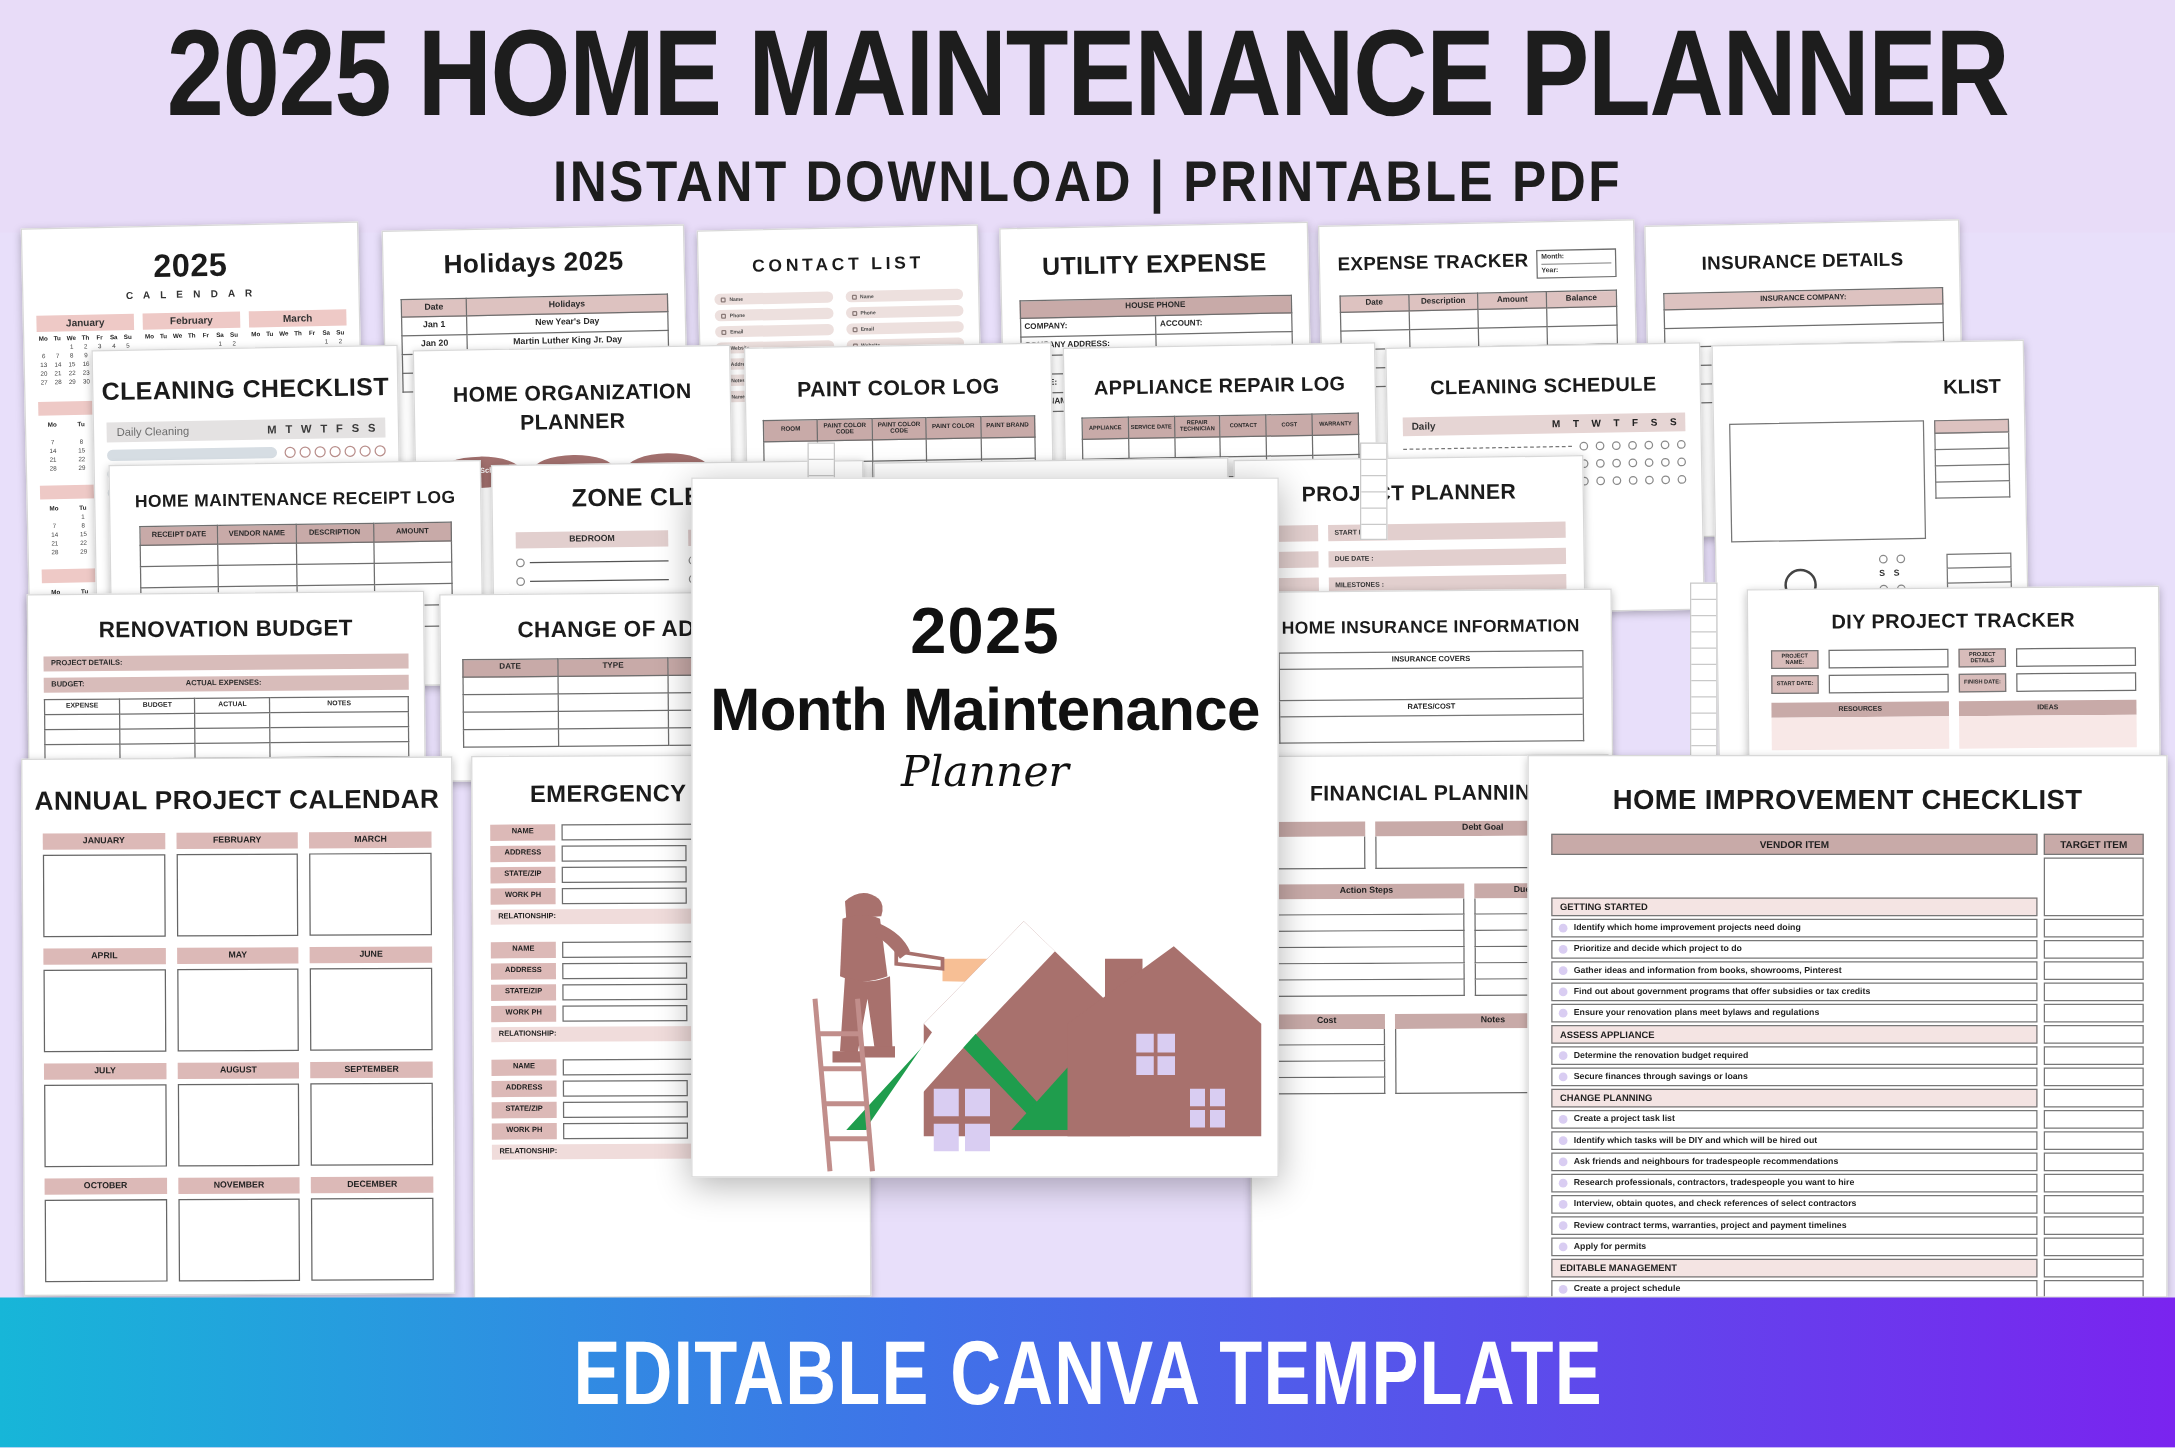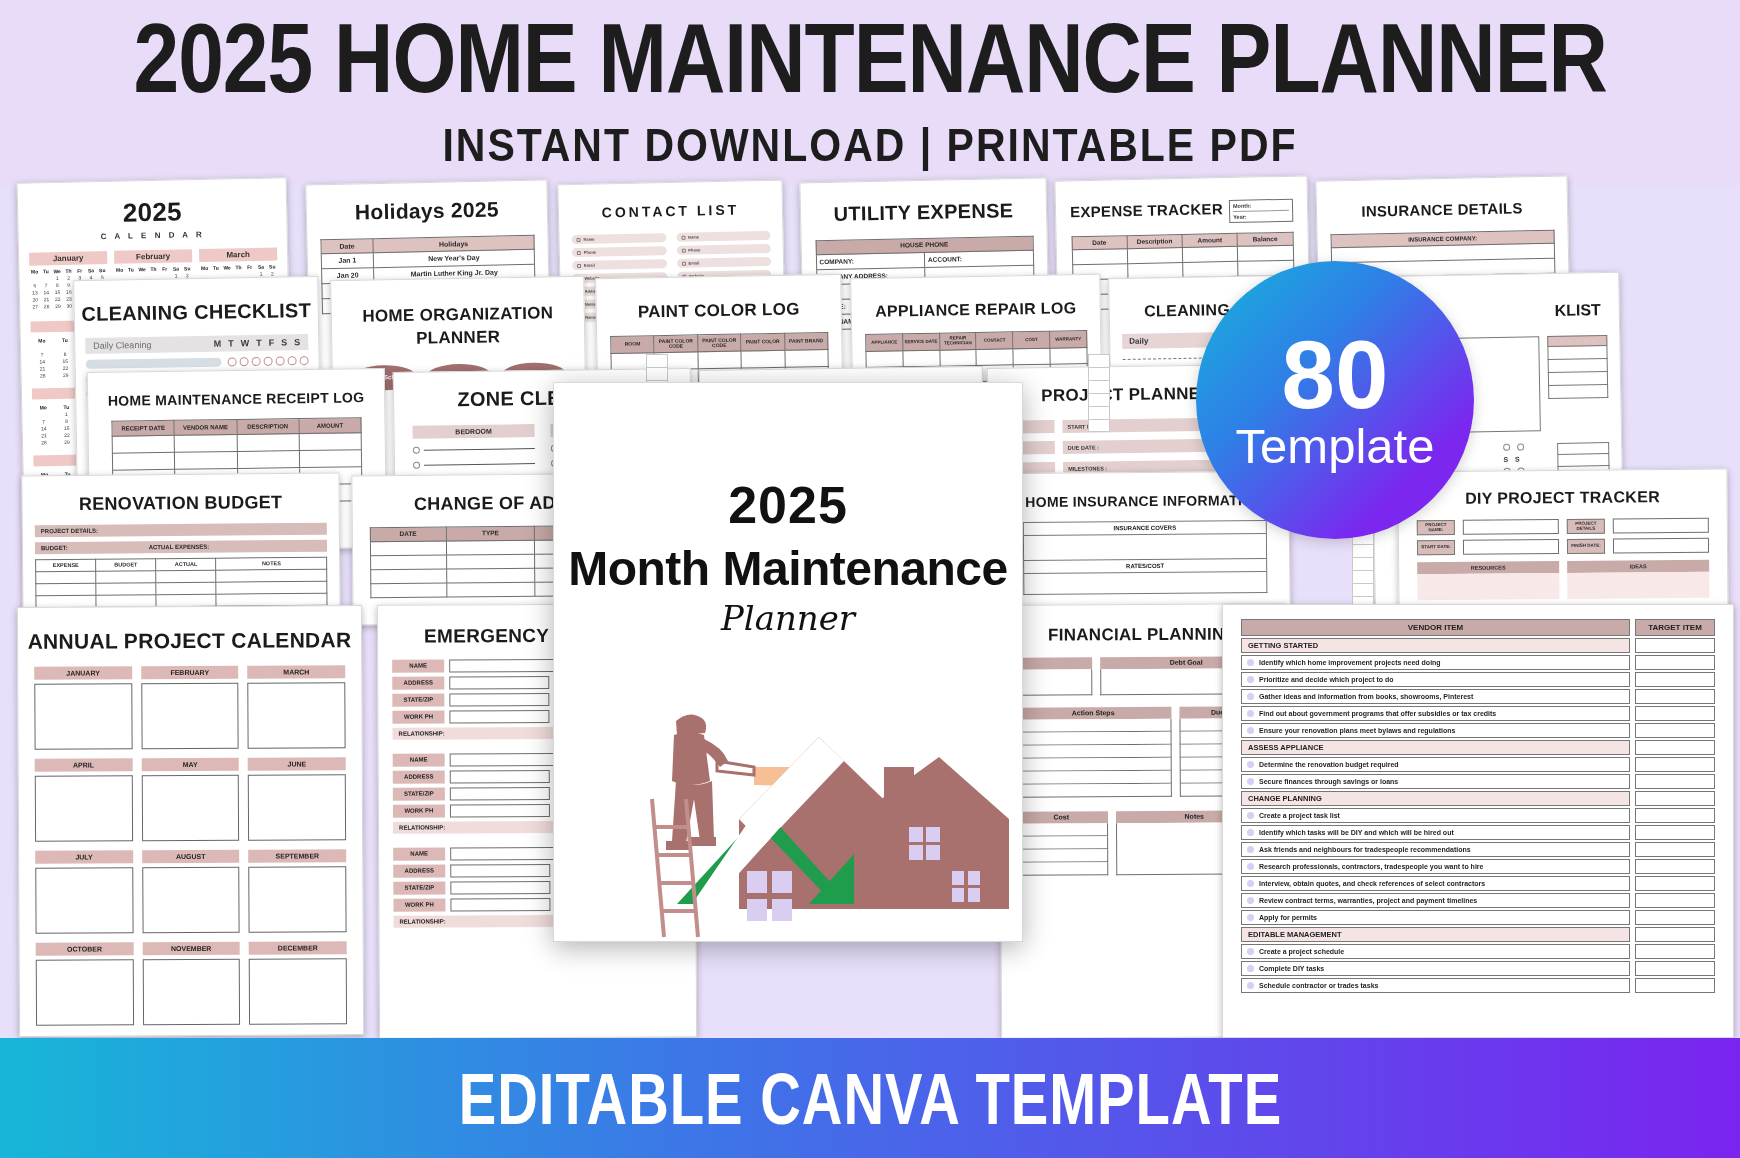--- a/index.html
+++ b/index.html
@@ -1271,28 +1271,29 @@
       <i></i>
       <i></i>
       <i></i>
       <i></i>
       <i></i>
       <i></i>
       <i></i>
   </div>
 
   <div class="page" style="left:1222px; top:418px; width:512px; height:434px;">
+    <div class="p-title" style="font-size:22px;margin-top:22px;">HOME IMPROVEMENT CHECKLIST</div>
     <div style="padding:14px 18px 0;">
       <div style="display:flex;gap:5px;">
         <div style="flex:1;background:#c8aaa8;border:1px solid #777;text-align:center;font-size:8px;font-weight:700;color:#1f1f1f;padding:3px 0;">VENDOR  ITEM</div>
         <div style="width:80px;background:#c8aaa8;border:1px solid #777;text-align:center;font-size:8px;font-weight:700;color:#1f1f1f;padding:3px 0;">TARGET ITEM</div>
       </div>
       <div id="checklist-body">
           <div style="display: flex; gap: 5px; margin-top: 2px;">
-            <div style="flex: 1 1 0%; background: rgb(244, 228, 227); border: 1px solid rgb(119, 119, 119); font-size: 7.5px; font-weight: 700; color: rgb(31, 31, 31); padding: 2px 0px 2px 6px;">GETTING STARTED</div>
+            <div style="flex: 1 1 0%; background: rgb(244, 228, 227); border: 1px solid rgb(119, 119, 119); font-size: 7.5px; font-weight: 700; color: rgb(31, 31, 31); padding: 2px 0px 2px 6px; margin-top: 32px;">GETTING STARTED</div>
             <div style="width: 80px; border: 1px solid rgb(119, 119, 119); background: rgb(255, 255, 255);"></div>
           </div>
           <div style="display: flex; gap: 5px; margin-top: 2px;">
             <div class="checkrow" style="flex: 1 1 0%; border: 1px solid rgb(119, 119, 119); background: rgb(255, 255, 255); font-size: 7px; font-weight: 700; color: rgb(31, 31, 31); height: 15px;">
               <span class="chk-dot"></span>
               <span>Identify which home improvement projects need doing</span>
             </div>
             <div style="width: 80px; border: 1px solid rgb(119, 119, 119); background: rgb(255, 255, 255);"></div>
           </div>
           <div style="display: flex; gap: 5px; margin-top: 2px;">
@@ -1472,22 +1473,18 @@
         <line x1="98" y1="150" x2="110" y2="288"></line>
         <line x1="132" y1="150" x2="144" y2="288"></line>
         <line x1="101" y1="178" x2="135" y2="178"></line>
         <line x1="104" y1="206" x2="138" y2="206"></line>
         <line x1="106" y1="234" x2="140" y2="234"></line>
         <line x1="108" y1="262" x2="142" y2="262"></line>
       </g>
     </svg>
   </div>
 
-  <div class="badge" style="left:1196px; top:75px; width:278px; height:278px;">
-    <div class="badge-num">80</div>
-    <div class="badge-lbl">Template</div>
-  </div>
 
 </div>
 
 <div class="footer">
   <div class="footer-text">EDITABLE CANVA TEMPLATE</div>
 </div>
 
 </body></html>

